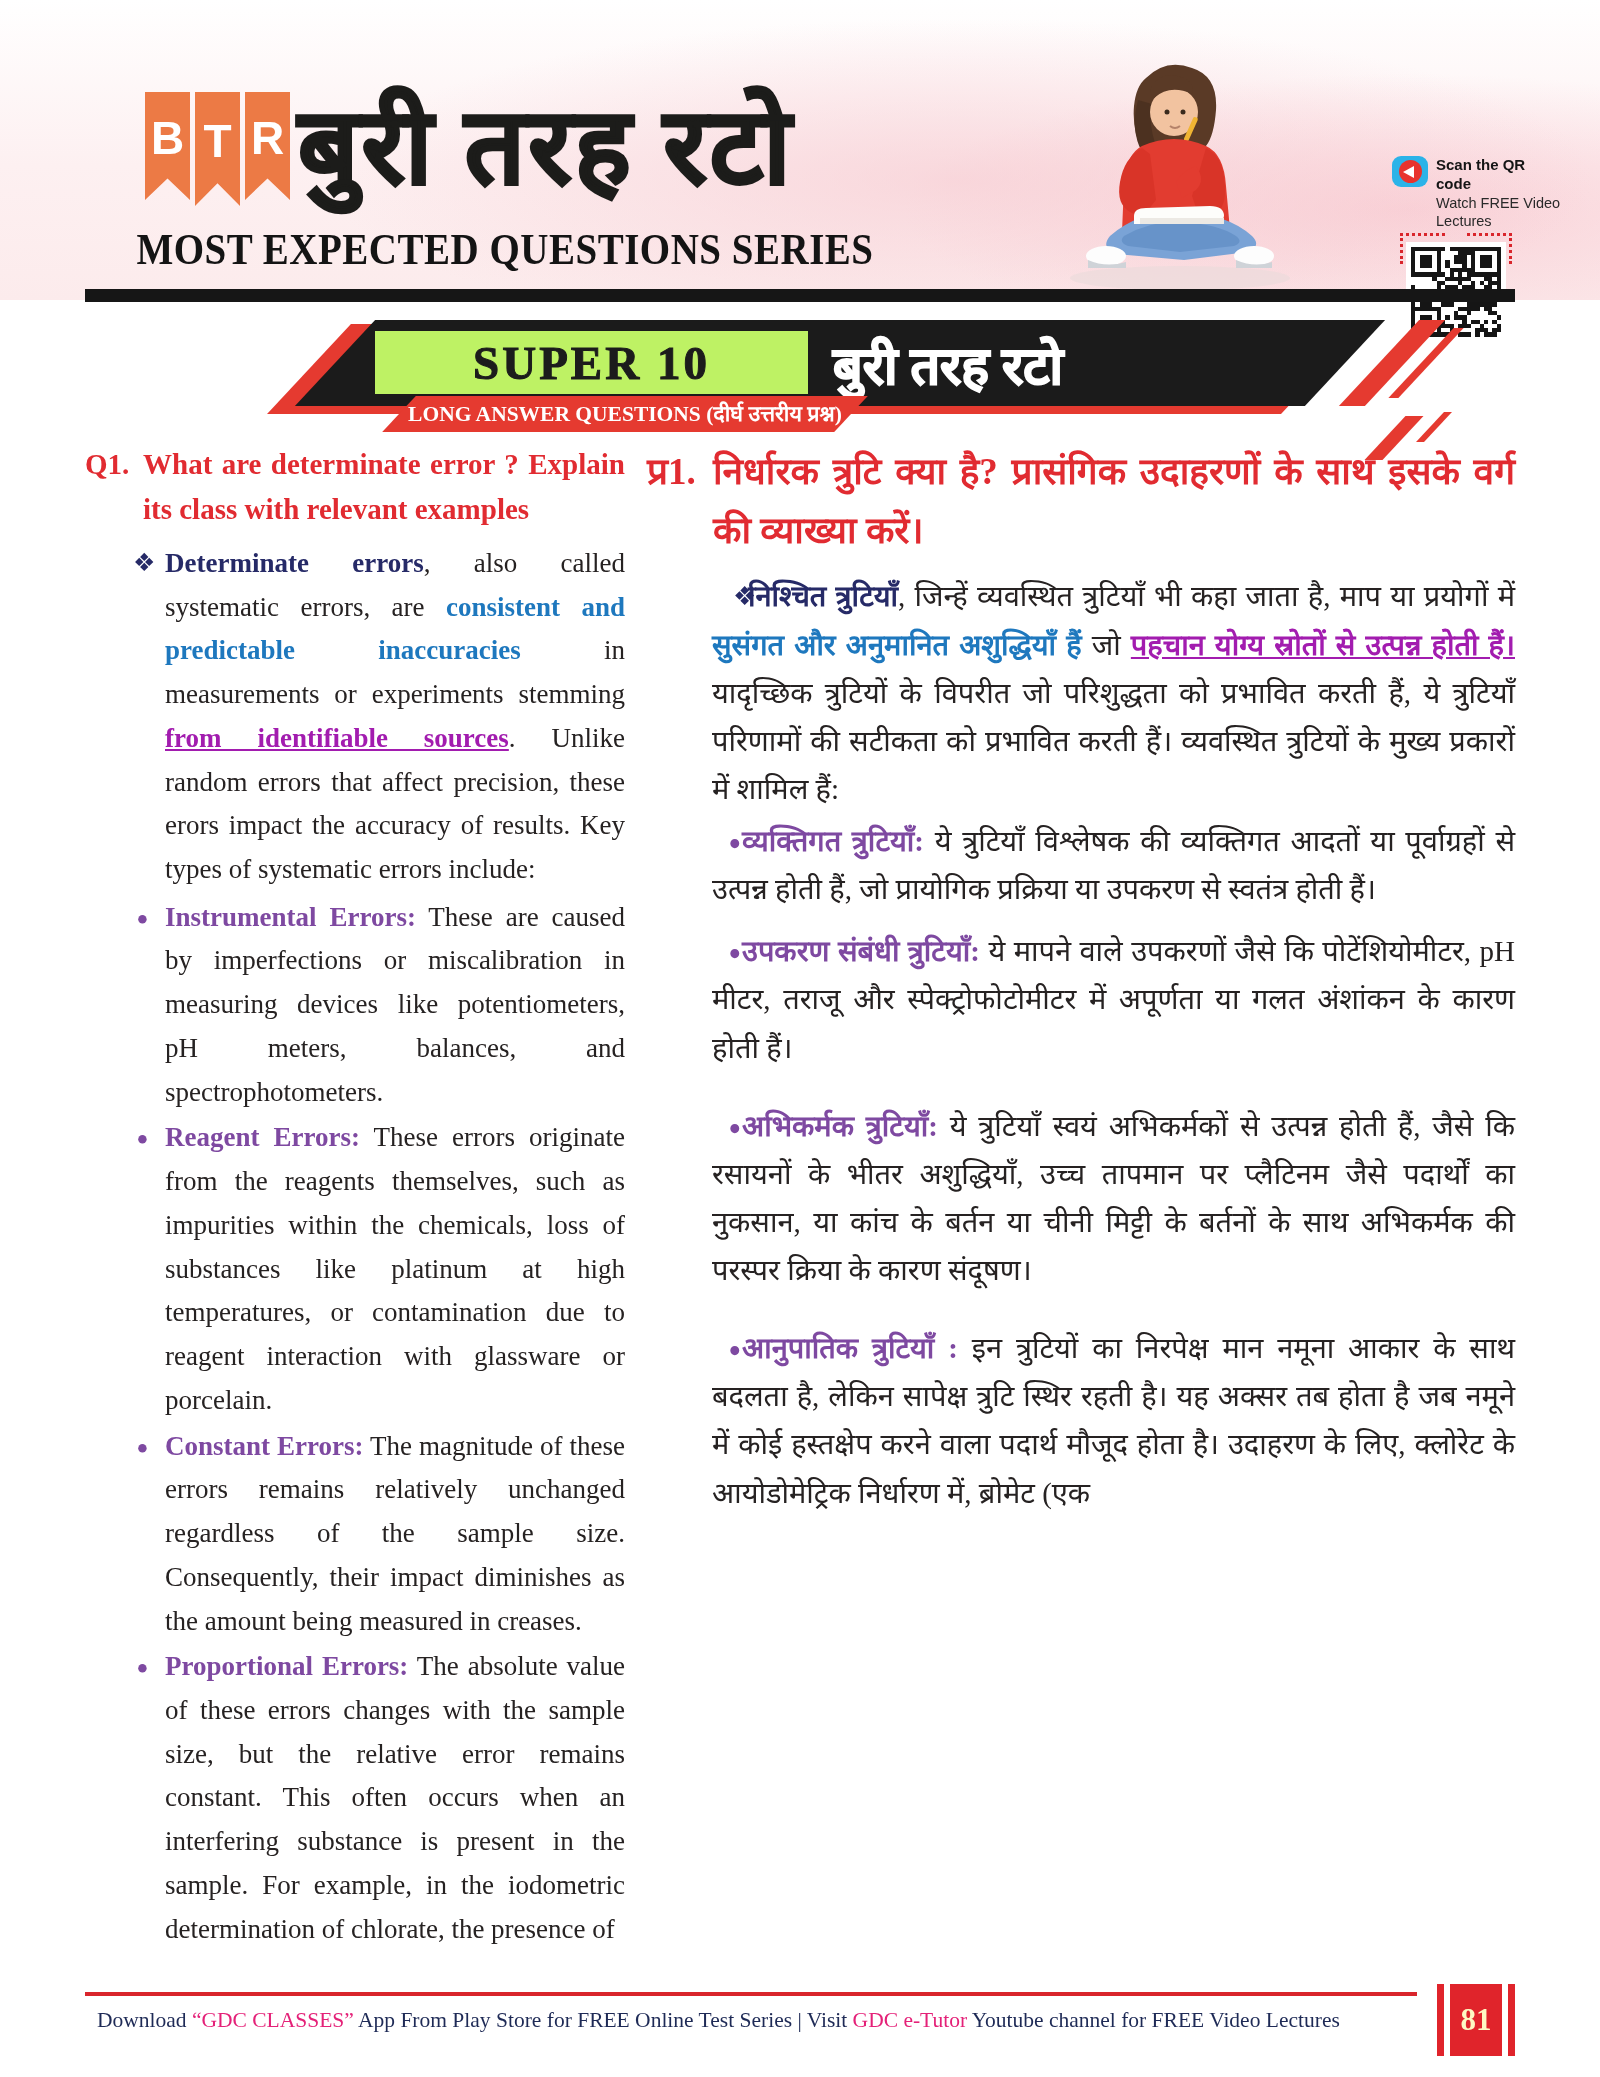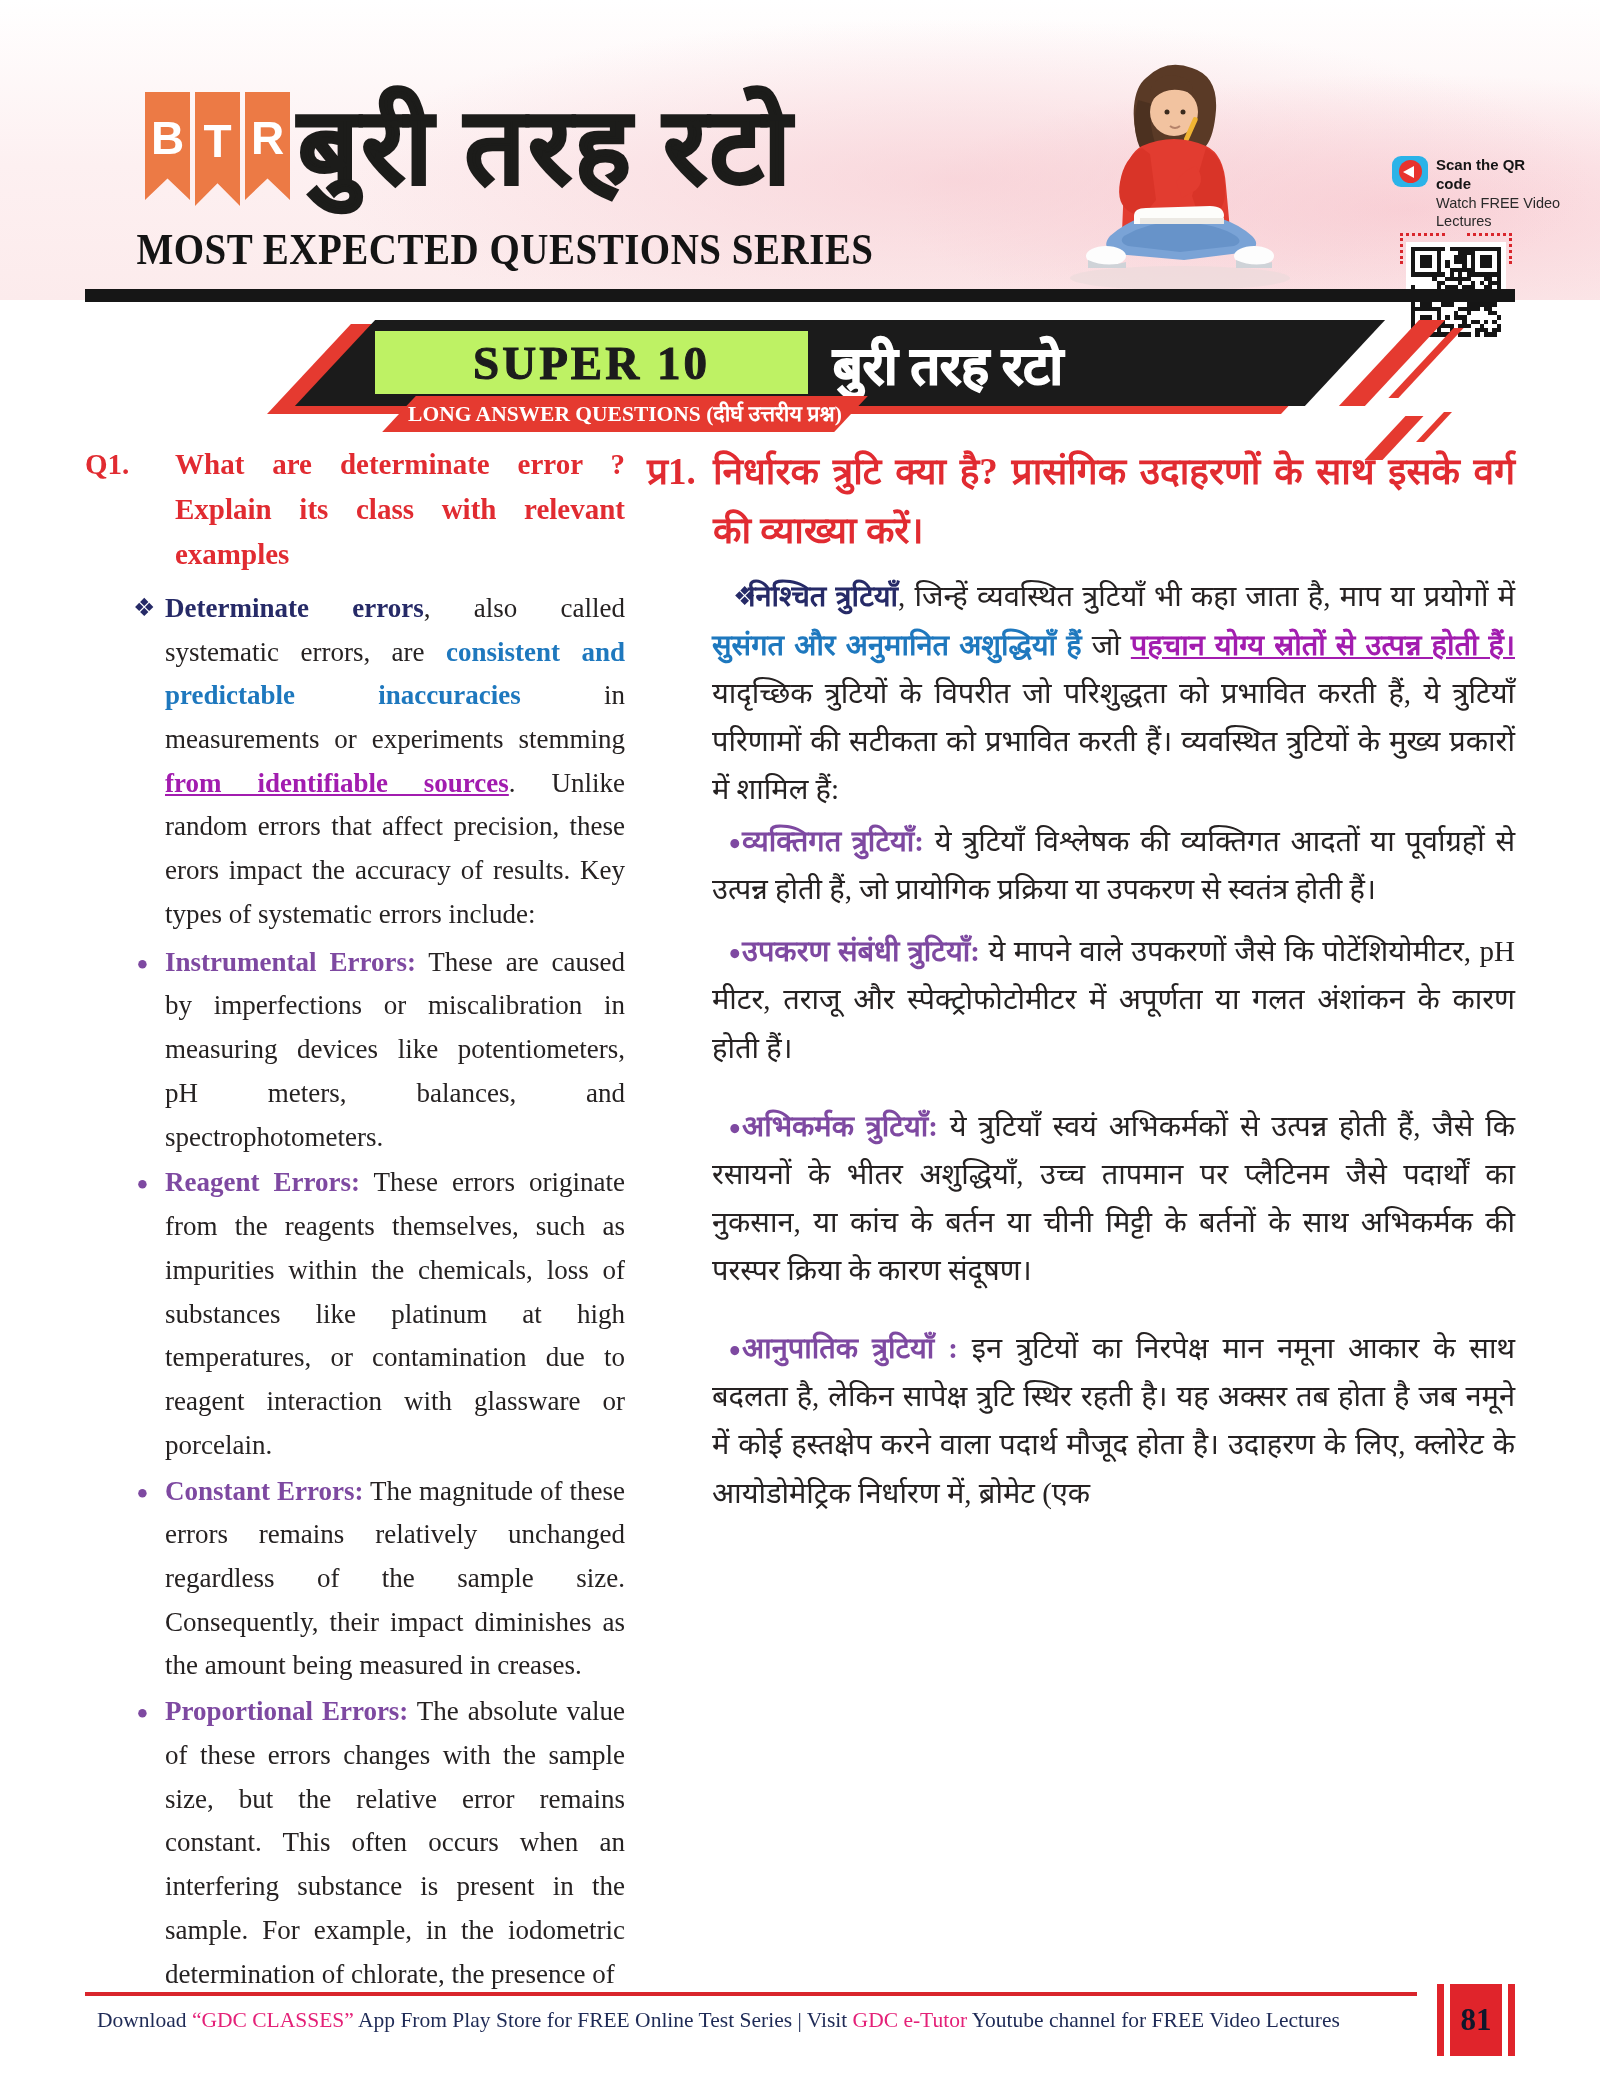--- a/index.html
+++ b/index.html
@@ -70,21 +70,21 @@
   .st2{left:1336px;top:8px;width:10px;height:70px;}
   .st3{left:1300px;top:96px;width:18px;height:44px;}
   .st4{left:1345px;top:92px;width:8px;height:30px;}
 
   
   .content{position:absolute;left:85px;top:442px;width:1430px;}
   .cols{display:flex;gap:22px;}
   .col-en{width:540px;flex:none;font-size:27px;line-height:1.62;text-align:justify;}
   .col-hi{flex:1;font-size:29px;line-height:1.66;text-align:justify;}
   .qhead{display:flex;font-weight:700;color:#e12b31;}
-  .col-en .qhead{font-size:29px;line-height:1.55;margin-bottom:10px;gap:32px;}
+  .col-en .qhead{font-size:29px;line-height:1.55;margin-bottom:10px;}
   .col-hi .qhead{font-size:37px;line-height:1.6;margin-bottom:12px;}
   .qnum{flex:none;width:58px;}
   .col-hi .qnum{width:66px;}
   .qtext{flex:1;text-align:justify;}
   .intro{position:relative;margin-bottom:4px;}
   .col-en .intro{padding-left:80px;}
   .col-en .intro::before{content:"\2756";position:absolute;left:48px;top:1px;color:#262a67;font-size:25px;}
   .col-hi .intro{padding-left:65px;text-indent:36px;}
   .col-hi .intro::before{content:"\2756";position:absolute;left:50px;top:3px;color:#262a67;font-size:26px;}
   .lead{font-weight:700;color:#262a67;}
@@ -100,21 +100,21 @@
 
   
   .footer{position:absolute;left:85px;top:1992px;width:1430px;height:80px;}
   .f-line{position:absolute;left:0;top:0;width:1332px;height:4px;background:#d9252c;}
   .f-text{position:absolute;left:12px;top:16px;width:1332px;
           font-size:21.5px;font-weight:400;color:#1e2a56;}
   .f-text .pink{color:#e42178;}
   .f-page{position:absolute;right:0;top:-8px;width:78px;height:72px;display:flex;}
   .fp-bar{width:7px;background:#e0242b;}
   .fp-gap{width:6px;background:#ffffff;}
-  .fp-main{flex:1;background:#e0242b;color:#0f172a;display:flex;align-items:center;justify-content:center;
+  .fp-main{flex:1;background:#e0242b;color:#fef9c3;display:flex;align-items:center;justify-content:center;
            font-size:31px;font-weight:700;}
 </style>
 </head>
 <body>
 
 <div class="page">
 
   <div class="header">
     <div class="header-bg"></div>
 

